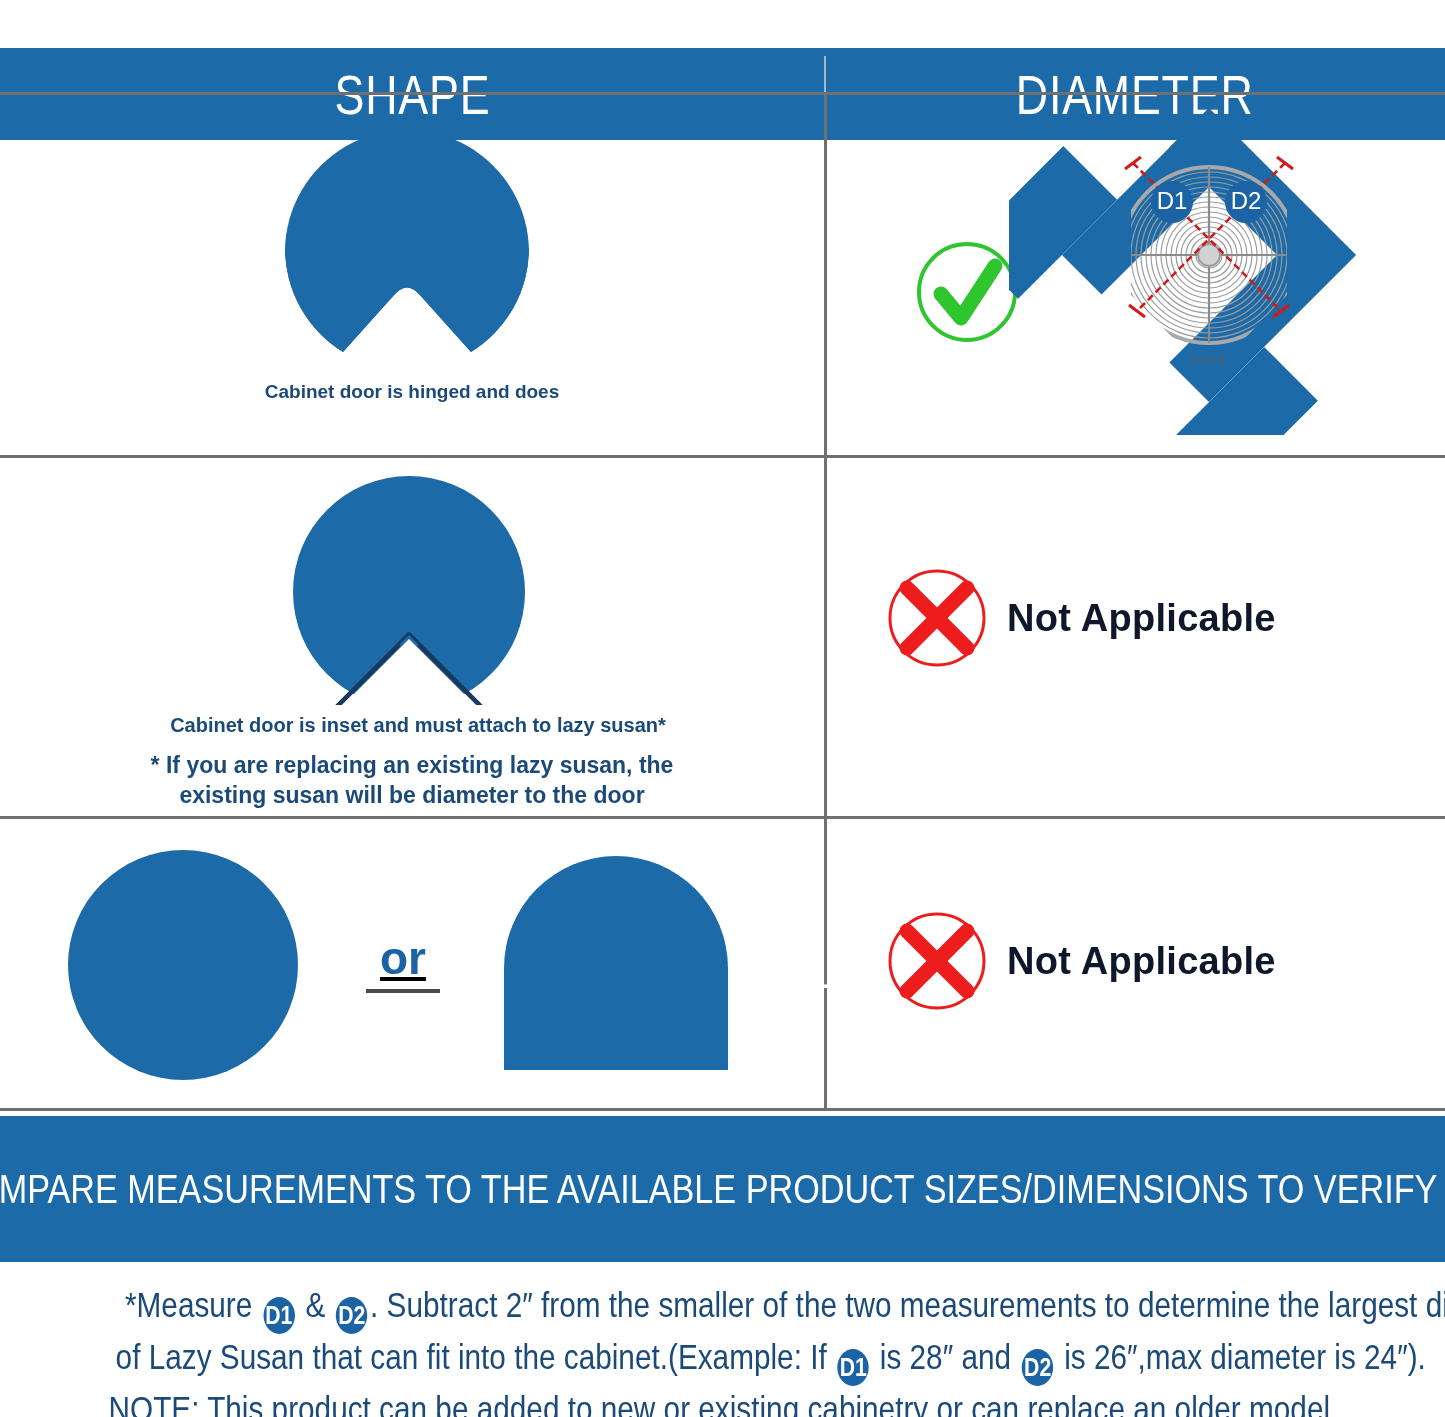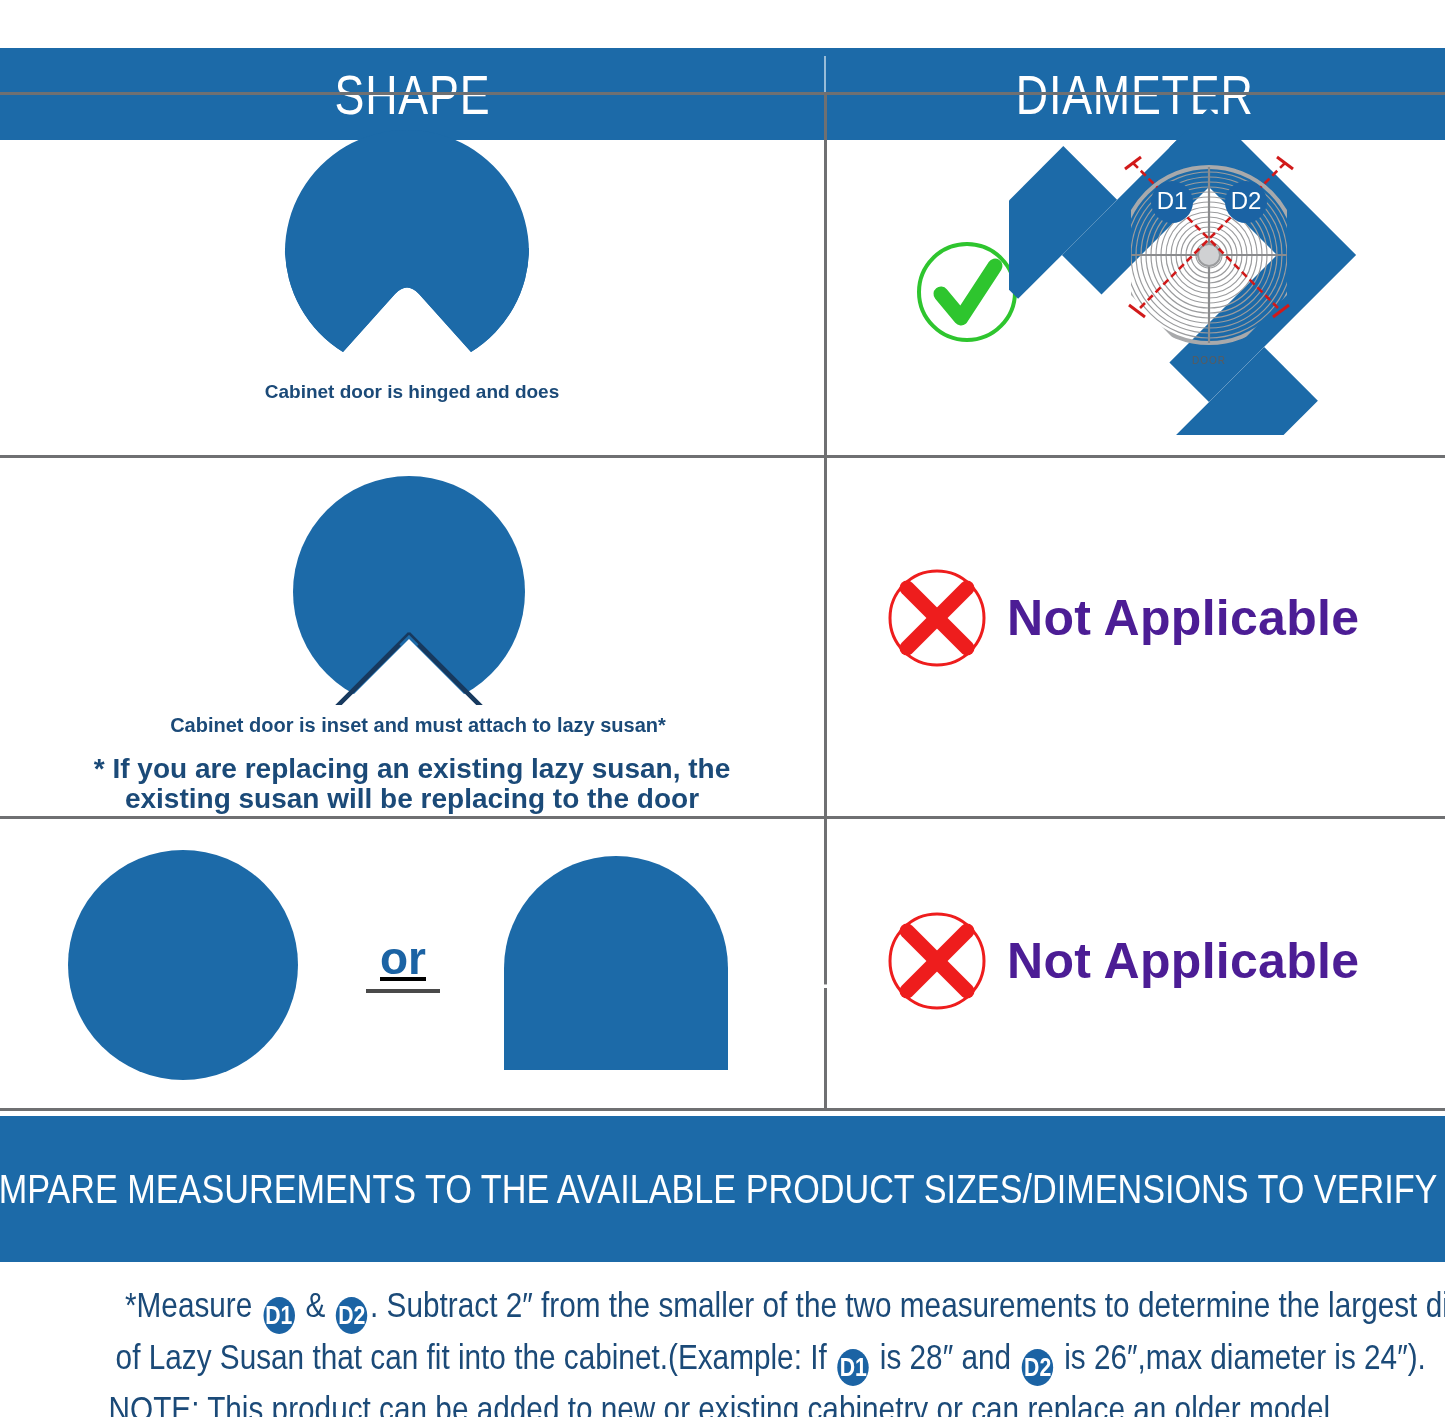--- a/index.html
+++ b/index.html
@@ -74,32 +74,32 @@
     position: absolute;
     width: 100%;
     text-align: center;
     color: #1b4a78;
     font-weight: bold;
     font-family: "Liberation Sans", sans-serif;
     line-height: 1.28;
   }
   .caption.big  { font-size: 19px; }
   .caption.mid  { font-size: 20px; padding-left: 12px; }
-  .caption.small{ font-size: 28px; }
+  .caption.small{ font-size: 23px; }
 
   
   .na-block {
     position: absolute;
     display: flex; align-items: center;
     gap: 18px;
   }
   .na-circle { position: relative; width: 104px; height: 104px; flex: none; }
   .na-text {
-    color: #4c1d95;
-    font-size: 50px;
+    color: #0f172a;
+    font-size: 38px;
     font-weight: bold;
     letter-spacing: 0.3px;
     white-space: nowrap;
     font-family: "Liberation Sans", sans-serif;
   }
 
   
   .or-wrap { position: absolute; text-align: center; }
   .or-text {
     color: #1b63a4;
@@ -299,21 +299,21 @@
 
           <path d="M 119 158 L 36 241 M 119 158 L 202 241" fill="none" stroke="#17395e" stroke-width="2.5"></path>
           <path d="M 110 170 L 40 240 M 128 170 L 198 240" fill="none" stroke="#17395e" stroke-width="2.5"></path>
           <path d="M 36 241 L 45 241 M 202 241 L 193 241" fill="none" stroke="#17395e" stroke-width="2.5"></path>
         </svg>
         <span class="shape-label" style="top:73px;">PIE-CUT</span>
       </div>
 
       <div class="caption mid" style="left:0; top:255px;">Cabinet door is inset and must attach to lazy susan*</div>
       <div class="caption small" style="left:0; top:293px;">* If you are replacing an existing lazy susan, the</div>
-      <div class="caption small" style="left:0; top:323px;">existing susan will be replacing to the door</div>
+      <div class="caption small" style="left:0; top:323px;">existing susan will be diameter to the door</div>
     </div>
 
     <div class="cell-diam">
       <div class="na-block" style="left:58px; top:108px;">
         <div class="na-circle">
           <svg width="104" height="104" viewBox="0 0 104 104">
             <circle cx="52" cy="52" r="47" fill="none" stroke="#ee1d1d" stroke-width="3"></circle>
             <line x1="22" y1="22" x2="82" y2="82" stroke="#ee1d1d" stroke-width="15" stroke-linecap="round"></line>
             <line x1="82" y1="22" x2="22" y2="82" stroke="#ee1d1d" stroke-width="15" stroke-linecap="round"></line>
           </svg>

